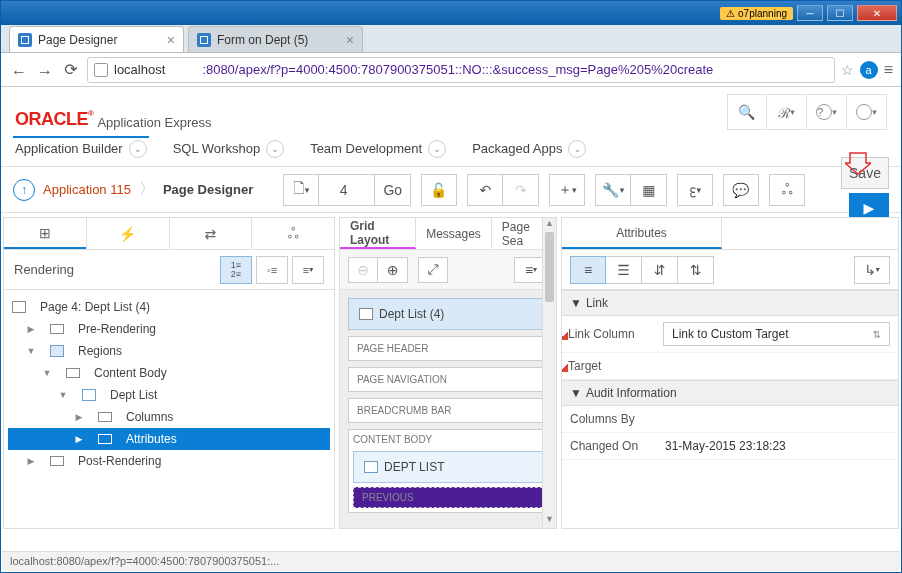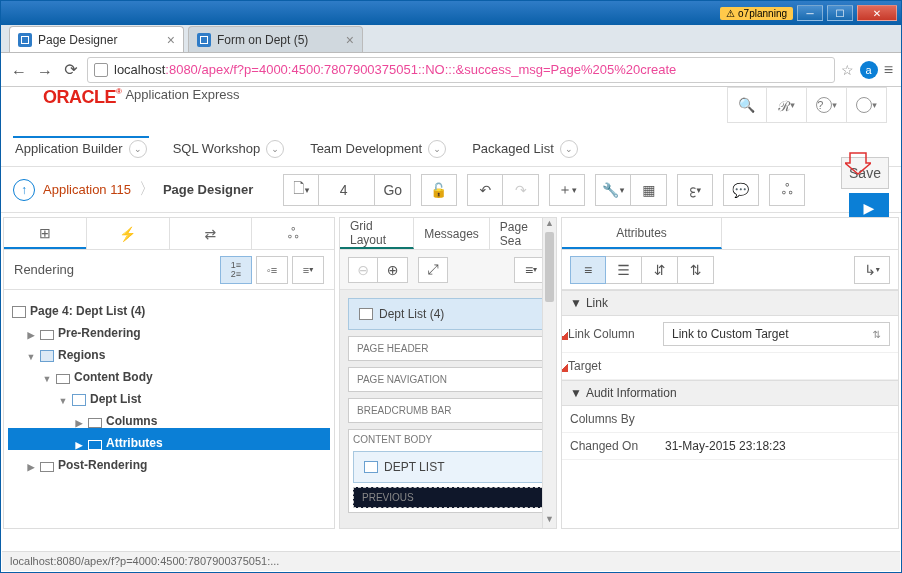--- a/index.html
+++ b/index.html
@@ -18,28 +18,28 @@
 .btab.inactive { background: #d0d8de; }
 .btab .x { margin-left: auto; color: #888; font-size: 14px; }
 .tab-icon { width: 14px; height: 14px; background: #2f7cc7; border-radius: 2px; position: relative; }
 .tab-icon::after{content:"";position:absolute;width:6px;height:6px;border:1px solid #fff;top:3px;left:3px;}
 
 
 .navbar { height: 34px; display: flex; align-items: center; padding: 0 8px; gap: 6px; border-bottom: 1px solid #ccc; }
 .nav-icon { width: 20px; height: 20px; color: #555; display: flex; align-items: center; justify-content: center; font-size: 16px; }
 .url-bar { flex: 1; height: 26px; border: 1px solid #ccc; border-radius: 3px; display: flex; align-items: center; padding: 0 6px; font-size: 13px; overflow: hidden; white-space: nowrap; }
 .url-bar .host { color: #333; }
-.url-bar .path { color: #ec4899; }
+.url-bar .path { color: #4c1d95; margin-left: 37px; }
 .file-ic { width:14px; height:14px; border:1px solid #999; border-radius:2px; margin-right:6px; }
 .star { color: #888; font-size: 14px; }
 .ext-ic { width: 18px; height: 18px; background: #0b7fd6; border-radius: 50%; color: #fff; display: flex; align-items: center; justify-content: center; font-size: 11px; }
 .menu-ic { font-size: 16px; color: #666; }
 
 
-.app-header { height: 44px; display: flex; align-items: flex-start; padding: 0 14px; border-bottom: 1px solid transparent; margin-left: 28px; }
+.app-header { height: 44px; display: flex; align-items: flex-end; padding: 0 14px; border-bottom: 1px solid transparent; }
 .oracle-logo { color: #e2231a; font-weight: bold; font-size: 18px; letter-spacing: -0.5px; }
 .oracle-r { font-size: 8px; vertical-align: top; }
 .app-title { color: #555; font-size: 13px; margin-left: 4px; }
 .hdr-right { margin-left: auto; display: flex; gap: 0; }
 .hdr-btn { width: 40px; height: 36px; border: 1px solid #e0e0e0; border-left: none; background: #fff; display: flex; align-items: center; justify-content: center; color: #777; font-size: 14px; }
 .hdr-btn:first-child { border-left: 1px solid #e0e0e0; }
 
 
 .main-menu { height: 36px; display: flex; align-items: center; padding: 0 12px; gap: 22px; font-size: 13px; color: #444; border-bottom: 1px solid #e0e0e0; }
 .menu-item { display: flex; align-items: center; gap: 6px; padding: 4px 2px; }
@@ -73,44 +73,44 @@
 
 .left-tabs { height: 32px; display: flex; border-bottom: 1px solid #e0e0e0; }
 .lt { flex: 1; display: flex; align-items: center; justify-content: center; color: #666; border-left: 1px solid #e0e0e0; font-size: 14px; }
 .lt:first-child { border-left: none; }
 .lt.active { border-bottom: 2px solid #0b7fd6; }
 .left-head { height: 40px; display: flex; align-items: center; padding: 0 10px; font-size: 13px; color: #555; border-bottom: 1px solid #e0e0e0; }
 .left-head .ctrls { margin-left: auto; display: flex; gap: 4px; }
 .ctrl-btn { height: 28px; min-width: 32px; border: 1px solid #ccc; display: flex; align-items: center; justify-content: center; font-size: 11px; color: #555; padding: 0 6px; }
 .ctrl-btn.active { background: #d9e9f7; border-color: #8bb8e0; }
 .tree { padding: 6px 4px; font-size: 12px; color: #444; overflow-y: auto; flex: 1; }
-.tree-row { height: 22px; display: flex; align-items: flex-end; gap: 4px; padding-left: 4px; font-weight: bold; }
+.tree-row { height: 22px; display: flex; align-items: center; gap: 14px; padding-left: 4px; }
 .tree-row.sel { background: #0b7fd6; color: #fff; }
 .indent1 { padding-left: 18px; } .indent2 { padding-left: 34px; } .indent3 { padding-left: 50px; } .indent4 { padding-left: 66px; }
 .tree-tog { width: 10px; color: #888; font-size: 9px; display: inline-block; text-align: center; }
 .tree-ic { width: 14px; height: 12px; display: inline-block; }
 .ic-page { border: 1px solid #888; background: #fff; }
 .ic-folder { border: 1px solid #a88c50; background: #f7e6b3; height: 10px; }
 .ic-folder-o { border: 1px solid #888; background: #fff; height: 10px; }
 .ic-region { border: 1px solid #6aa0d0; background: #dce9f5; }
 .ic-grid { border: 1px solid #6aa0d0; background: #fff; }
 .sel .ic-folder { border-color: #fff; background: transparent; }
 .sel .tree-tog { color: #fff; }
 
 
 .mid-tabs { height: 32px; display: flex; border-bottom: 1px solid #e0e0e0; font-size: 12px; color: #555; }
 .mt { padding: 0 10px; display: flex; align-items: center; border-right: 1px solid #e0e0e0; }
-.mt.active { border-bottom: 2px solid #0f766e; }
+.mt.active { border-bottom: 2px solid #d946ef; font-weight: bold; }
 .mid-tools { height: 40px; display: flex; align-items: center; padding: 0 8px; gap: 10px; border-bottom: 1px solid #e0e0e0; background: #f6f6f6; }
 .mid-body { flex: 1; background: #ededed; padding: 8px; overflow-y: auto; position: relative; }
 .region-box { background: #d9e9f7; border: 1px solid #a8c8e0; padding: 8px 10px; font-size: 12px; color: #444; margin-bottom: 6px; display: flex; align-items: center; gap: 6px; }
 .section-box { background: #fff; border: 1px solid #ccc; padding: 6px 8px; font-size: 10px; color: #777; text-transform: uppercase; margin-bottom: 6px; }
 .nested { padding: 4px; }
 .nested .region-box { background: #eaf3fb; }
-.nested .sub { background: #0f172a; border: 1px dashed #ccc; padding: 4px 8px; font-size: 10px; color: #888; margin-top: 4px; }
+.nested .sub { background: #4c1d95; border: 1px dashed #ccc; padding: 4px 8px; font-size: 10px; color: #888; margin-top: 4px; }
 .scrollbar-v { position: absolute; right: 0; top: 0; bottom: 0; width: 14px; background: #f0f0f0; border-left: 1px solid #ddd; }
 .scroll-thumb { position: absolute; left: 2px; right: 2px; top: 14px; height: 70px; background: #c8c8c8; border-radius: 2px; }
 .scroll-arr { position: absolute; left: 0; right: 0; height: 14px; text-align: center; font-size: 9px; color: #888; }
 .scroll-arr.up { top: 0; } .scroll-arr.dn { bottom: 0; }
 
 
 .right-tabs { height: 32px; display: flex; border-bottom: 1px solid #e0e0e0; font-size: 12px; color: #555; }
 .rt { width: 160px; display: flex; align-items: center; justify-content: center; border-right: 1px solid #e0e0e0; border-bottom: 2px solid #0b7fd6; }
 .right-tools { height: 40px; display: flex; align-items: center; padding: 0 8px; gap: 4px; border-bottom: 1px solid #e0e0e0; }
 .right-tools .spacer { flex: 1; }
@@ -201,21 +201,21 @@
       </div>
     <div class="menu-item">
         <span>SQL Workshop</span>
         <span class="menu-chev">⌄</span>
       </div>
     <div class="menu-item">
         <span>Team Development</span>
         <span class="menu-chev">⌄</span>
       </div>
     <div class="menu-item">
-        <span>Packaged List</span>
+        <span>Packaged Apps</span>
         <span class="menu-chev">⌄</span>
       </div>
   </div>
 
   <div class="toolbar">
     <div class="breadcrumb">
       <span class="bc-up">↑</span>
       <span class="bc-link">Application 115</span>
       <span class="bc-sep">〉</span>
       <span class="bc-cur">Page Designer</span>

